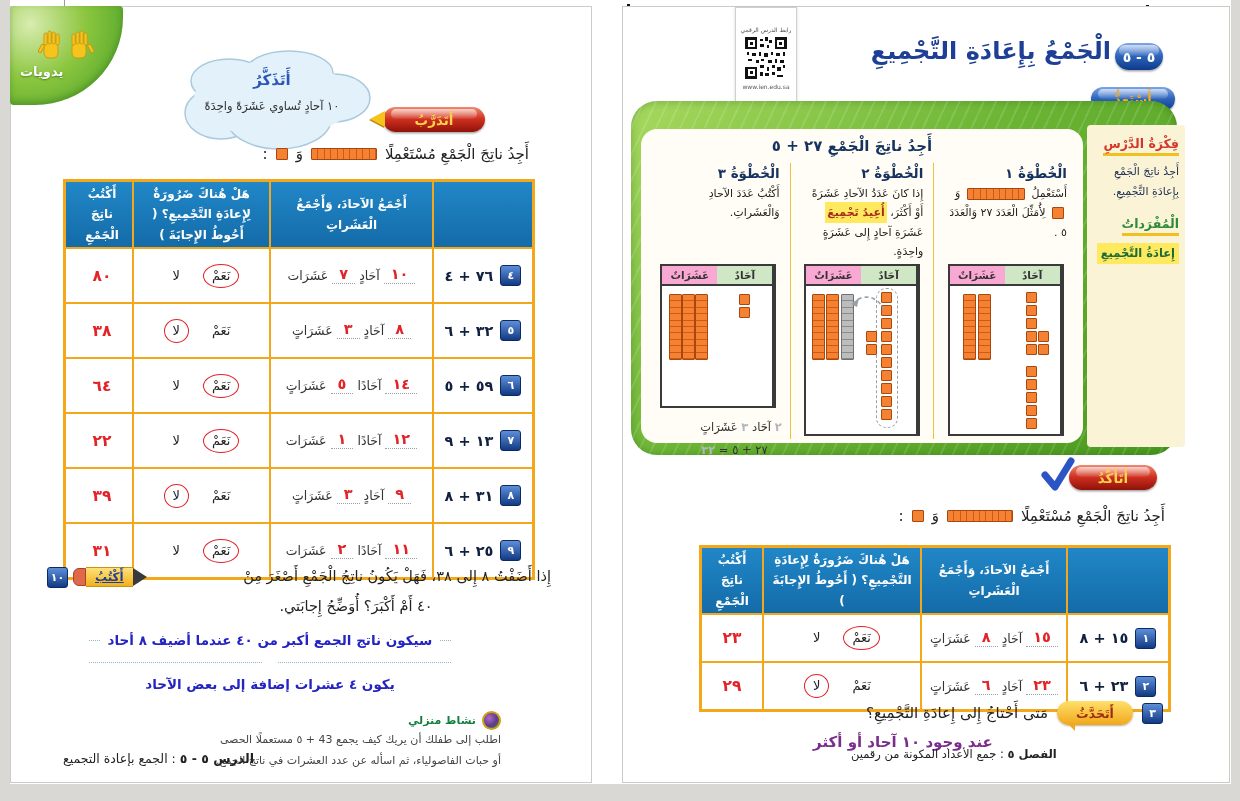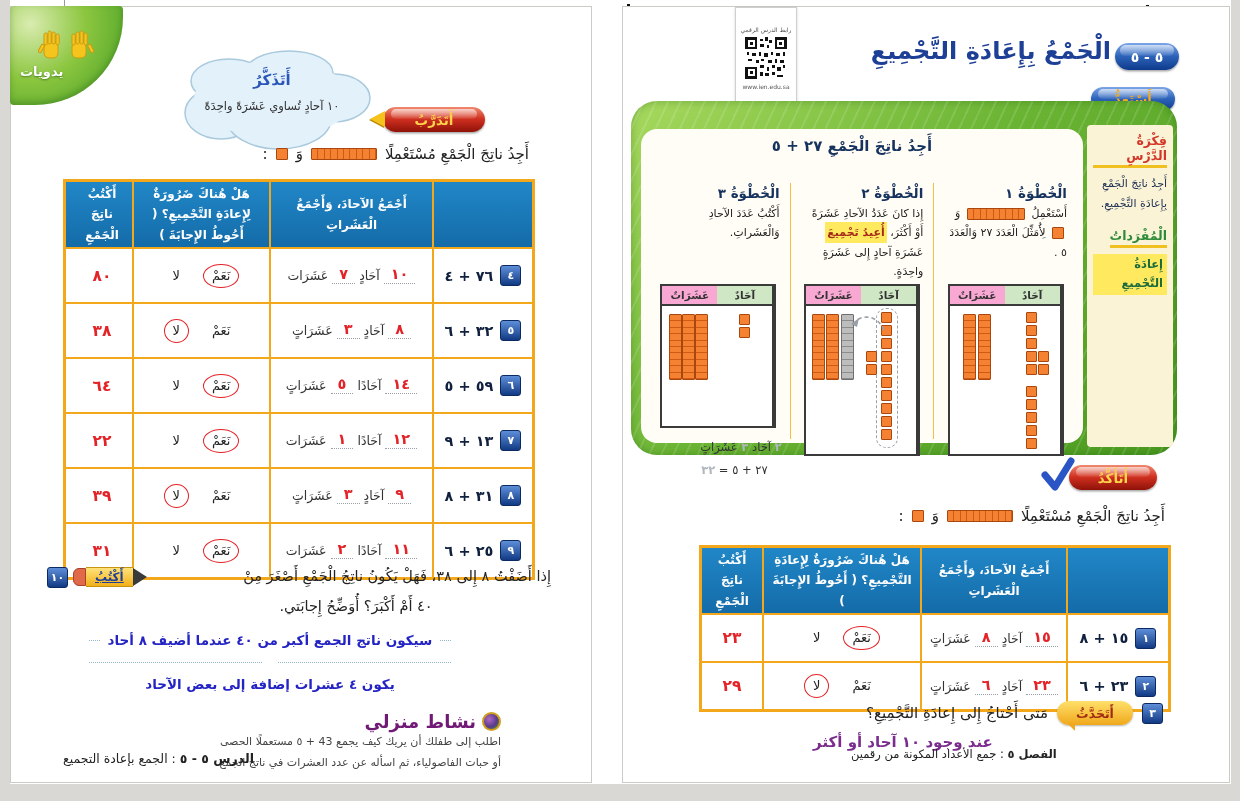--- a/index.html
+++ b/index.html
@@ -79,53 +79,53 @@
   .instr{position:absolute;direction:rtl;font-size:15px;color:#222;display:flex;align-items:center;gap:5px;}
   .pencil{display:flex;align-items:center;height:20px;}
   .pencil .eraser{width:11px;height:16px;background:#e0694a;border-radius:6px 0 0 6px;border:1px solid #a8402a;}
   .pencil .pbody{height:18px;display:flex;align-items:center;padding:0 9px;font-size:12px;font-weight:bold;color:#1e3f96;
         background:linear-gradient(#ffe27a,#f2b01c);border-top:1px solid #c89410;border-bottom:1px solid #c89410;text-decoration:underline;}
   .pencil .tip{width:0;height:0;border-top:9px solid transparent;border-bottom:9px solid transparent;
         border-left:14px solid #3a3a3a;}
   .answer-blue{color:#2424c4;font-weight:bold;font-size:13.5px;}
   .ansline{display:flex;align-items:center;justify-content:center;height:22px;}
   .dots{flex:1;border-bottom:1.5px dotted #8fb6c9;height:1px;margin:0 8px;}
-  .home-title{color:#701a75;font-weight:bold;font-size:18px;display:flex;align-items:center;gap:6px;justify-content:flex-start;direction:rtl;}
+  .home-title{color:#15803d;font-weight:bold;font-size:11px;display:flex;align-items:center;gap:6px;justify-content:flex-start;direction:rtl;}
   .home-icon{width:15px;height:15px;border-radius:50%;flex:0 0 auto;
         background:radial-gradient(circle at 35% 35%,#b06ac0,#5a3a8e 55%,#3f9b23);border:2px solid #cf9e1c;}
   .home-lines{font-size:11px;color:#444;direction:rtl;text-align:right;line-height:1.9;}
   .footer{font-size:12.5px;color:#222;direction:rtl;}
   .footer b{font-weight:bold;}
 
   
   .qr-card{position:absolute;left:112px;top:0px;width:60px;height:100px;background:#fff;
         border:1px solid #cfcfcf;box-shadow:0 1px 3px rgba(0,0,0,.15);display:flex;flex-direction:column;
         align-items:center;justify-content:center;gap:3px;}
   .qr-cap{font-size:6px;color:#555;}
   .lesson-title{position:absolute;right:118px;top:30px;font-size:24px;font-weight:bold;color:#1d3f96;direction:rtl;}
-  .lesson-badge{position:absolute;left:492px;top:36px;width:64px;height:27px;font-weight:bold;color:#fff;font-size:14px;}
+  .lesson-badge{position:absolute;left:492px;top:36px;width:48px;height:27px;font-weight:bold;color:#fff;font-size:14px;}
   .ready-pill{position:absolute;left:468px;top:80px;width:84px;height:24px;font-weight:bold;font-size:13px;color:#f5a81e;border-radius:12px;}
   .green-panel{position:absolute;left:8px;top:94px;width:546px;height:354px;border-radius:26px;
         background:linear-gradient(135deg,#a6d95e 0%,#6ab433 45%,#4a9a1f 100%);
         box-shadow:inset 0 0 8px rgba(0,60,0,.3);}
   .green-panel:before{content:"";position:absolute;inset:0;border-radius:26px;
         background:repeating-linear-gradient(115deg,rgba(255,255,255,.12) 0 2px,rgba(255,255,255,0) 2px 11px);}
   .white-card{position:absolute;left:10px;top:28px;width:442px;height:314px;background:#fffdf5;border-radius:16px;}
-  .cream-side{position:absolute;left:456px;top:24px;width:86px;height:322px;background:#faf3d5;border-radius:4px;
+  .cream-side{position:absolute;left:456px;top:24px;width:98px;height:322px;background:#faf3d5;border-radius:4px;
         padding:8px 6px;box-sizing:border-box;direction:rtl;text-align:right;}
   .side-h{font-weight:bold;font-size:12.5px;border-bottom:3px solid #f0c020;display:inline-block;
         padding-bottom:2px;margin-bottom:6px;}
   .side-h.red{color:#d4372a;}
   .side-h.green{color:#2e8b3a;margin-top:10px;}
   .side-p{font-size:11px;color:#1d2f55;line-height:1.8;margin:0 0 4px 0;}
   .vocab{display:inline-block;background:#ffe95e;color:#1a6b3c;font-weight:bold;font-size:11.5px;padding:1px 4px;line-height:1.7;}
   .ex-title{position:absolute;top:8px;right:30px;left:10px;text-align:center;font-weight:bold;font-size:15px;
         color:#16325e;direction:rtl;}
   .steps{position:absolute;top:34px;left:6px;right:6px;bottom:4px;display:flex;direction:rtl;}
-  .step{flex:1;padding:0 8px;position:relative;margin-top:20px;}
+  .step{flex:1;padding:0 8px;position:relative;}
   .step+.step{border-inline-start:1.5px solid #f0c040;}
   .step-h{font-weight:bold;font-size:13.5px;color:#16325e;direction:rtl;margin:2px 2px 3px 2px;}
   .step-p{direction:rtl;font-size:11px;color:#222;line-height:1.75;margin:0 2px;min-height:78px;text-align:right;}
   .hl{background:#ffe95e;color:#a52a1a;font-weight:bold;padding:4px 2px;}
 
   .pv{width:112px;margin:2px auto 0 auto;border:2px solid #3a3a3a;background:#fff;}
   .pvh{display:flex;direction:rtl;border-bottom:2px solid #3a3a3a;}
   .pvh>div{flex:1;text-align:center;font-size:10.5px;font-weight:bold;color:#333;padding:3px 0;}
   .h-ones{background:#cfe7c4;border-inline-start:2px solid #3a3a3a;}
   .h-tens{background:#f9a8d4;}

